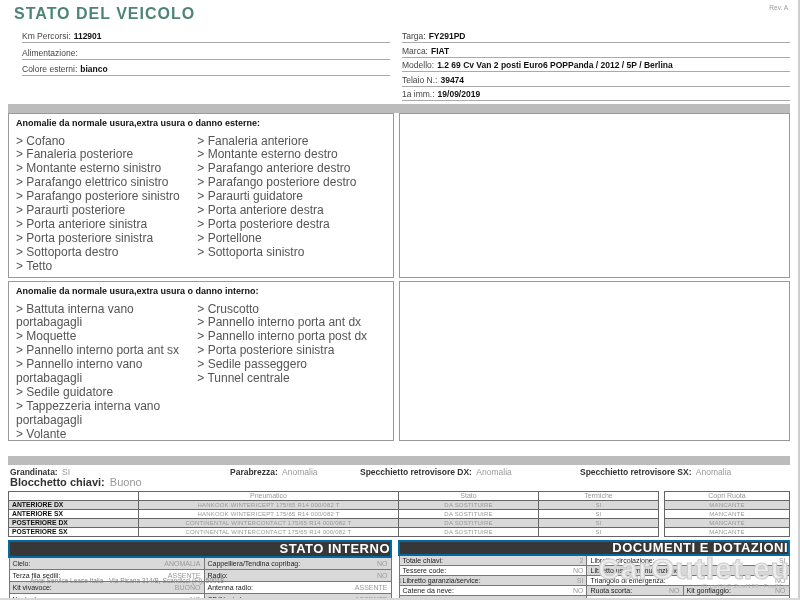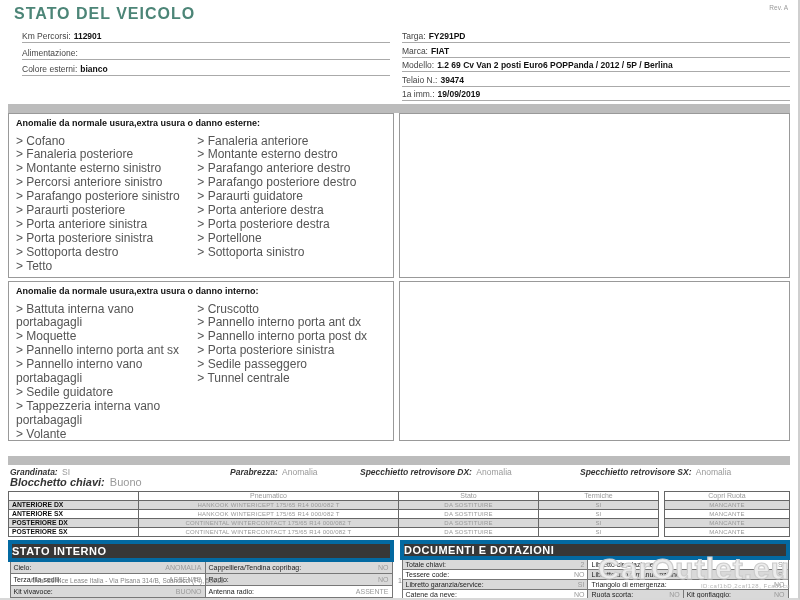--- a/index.html
+++ b/index.html
@@ -38,39 +38,39 @@
   .anom-box.blank { flex:1; }
   .anom-head { font-size:9px; font-weight:bold; color:#111; margin-bottom:7px; }
   .anom-cols { display:flex; }
   .anom-cols ul { list-style:none; width:49%; font-size:12px; color:#555; line-height:1.16; }
   .anom-cols ul.second { width:51%; }
   .anom-cols li::before { content:"> "; }
   
   .cond-line { display:flex; font-size:8.5px; line-height:10px; padding:2px 0 0 10px; }
   .cond-item.c0 { width:220px; } .cond-item.c1 { width:130px; } .cond-item.c2 { width:220px; }
   .cond-line2 { font-size:11px; line-height:10px; padding-left:10px; }
-  .clabel { color:#333; font-weight:bold;font-style:italic; }
+  .clabel { color:#333; font-weight:bold; }
   .cval { color:#999; margin-left:2px; }
   
   .tyre-row { display:flex; gap:5px; margin:4px 8px 0 8px; }
   table { border-collapse:collapse; table-layout:fixed; }
   .tyre-table { width:650px; }
   .copri-table { flex:1; }
   .tyre-table td, .tyre-table th, .copri-table td, .copri-table th {
     border:1px solid #666; height:9px; line-height:8px; padding:0 3px;
     overflow:hidden; white-space:nowrap;
   }
   .tyre-table th, .copri-table th { font-weight:normal; color:#999; font-size:7px; text-align:center; }
   .tpos { font-weight:bold; color:#111; font-size:6.8px; text-align:left; }
   .tval { color:#999; font-size:6px; text-align:center; letter-spacing:0.2px; }
   tr.sh td { background:#d9d9d9; }
   
   .bottom-row { display:flex; gap:6px; margin:3px 8px 0 8px; }
-  .ptbl th { background:#373737; color:#fff; font-weight:bold; font-size:11px;
-    height:12px; line-height:12px; text-align:left; border:4px solid #0369a1; letter-spacing:0.5px; }
+  .ptbl th { background:#373737; color:#fff; font-weight:bold; font-size:13px;
+    height:12px; line-height:12px; text-align:right; border:2px solid #0369a1; letter-spacing:0.5px; }
   .ptbl { }
   .ptbl.left { width:382px; }
   .ptbl.right { flex:1; }
   .ptbl td { border:1px solid #777; height:9px; line-height:9px; font-size:7px;
     padding:0 3px; overflow:hidden; white-space:nowrap; }
   .ptbl td.sh { background:#d9d9d9; }
   .plbl { float:left; color:#222; }
   .pval { float:right; color:#9a9a9a; }
   
   .footer-company { position:absolute; left:30px; bottom:14px; font-size:6.5px; color:#888; }
@@ -135,21 +135,21 @@
   <div class="band"></div>
 
   <div class="anom-row first">
     <div class="anom-box text">
       <div class="anom-head">Anomalie da normale usura,extra usura o danno esterne:</div>
       <div class="anom-cols">
         <ul>
           <li>Cofano</li>
           <li>Fanaleria posteriore</li>
           <li>Montante esterno sinistro</li>
-          <li>Percorsi anteriore sinistro</li>
+          <li>Parafango elettrico sinistro</li>
           <li>Parafango posteriore sinistro</li>
           <li>Paraurti posteriore</li>
           <li>Porta anteriore sinistra</li>
           <li>Porta posteriore sinistra</li>
           <li>Sottoporta destro</li>
           <li>Tetto</li>
         </ul>
         <ul class="second">
           <li>Fanaleria anteriore</li>
           <li>Montante esterno destro</li>

